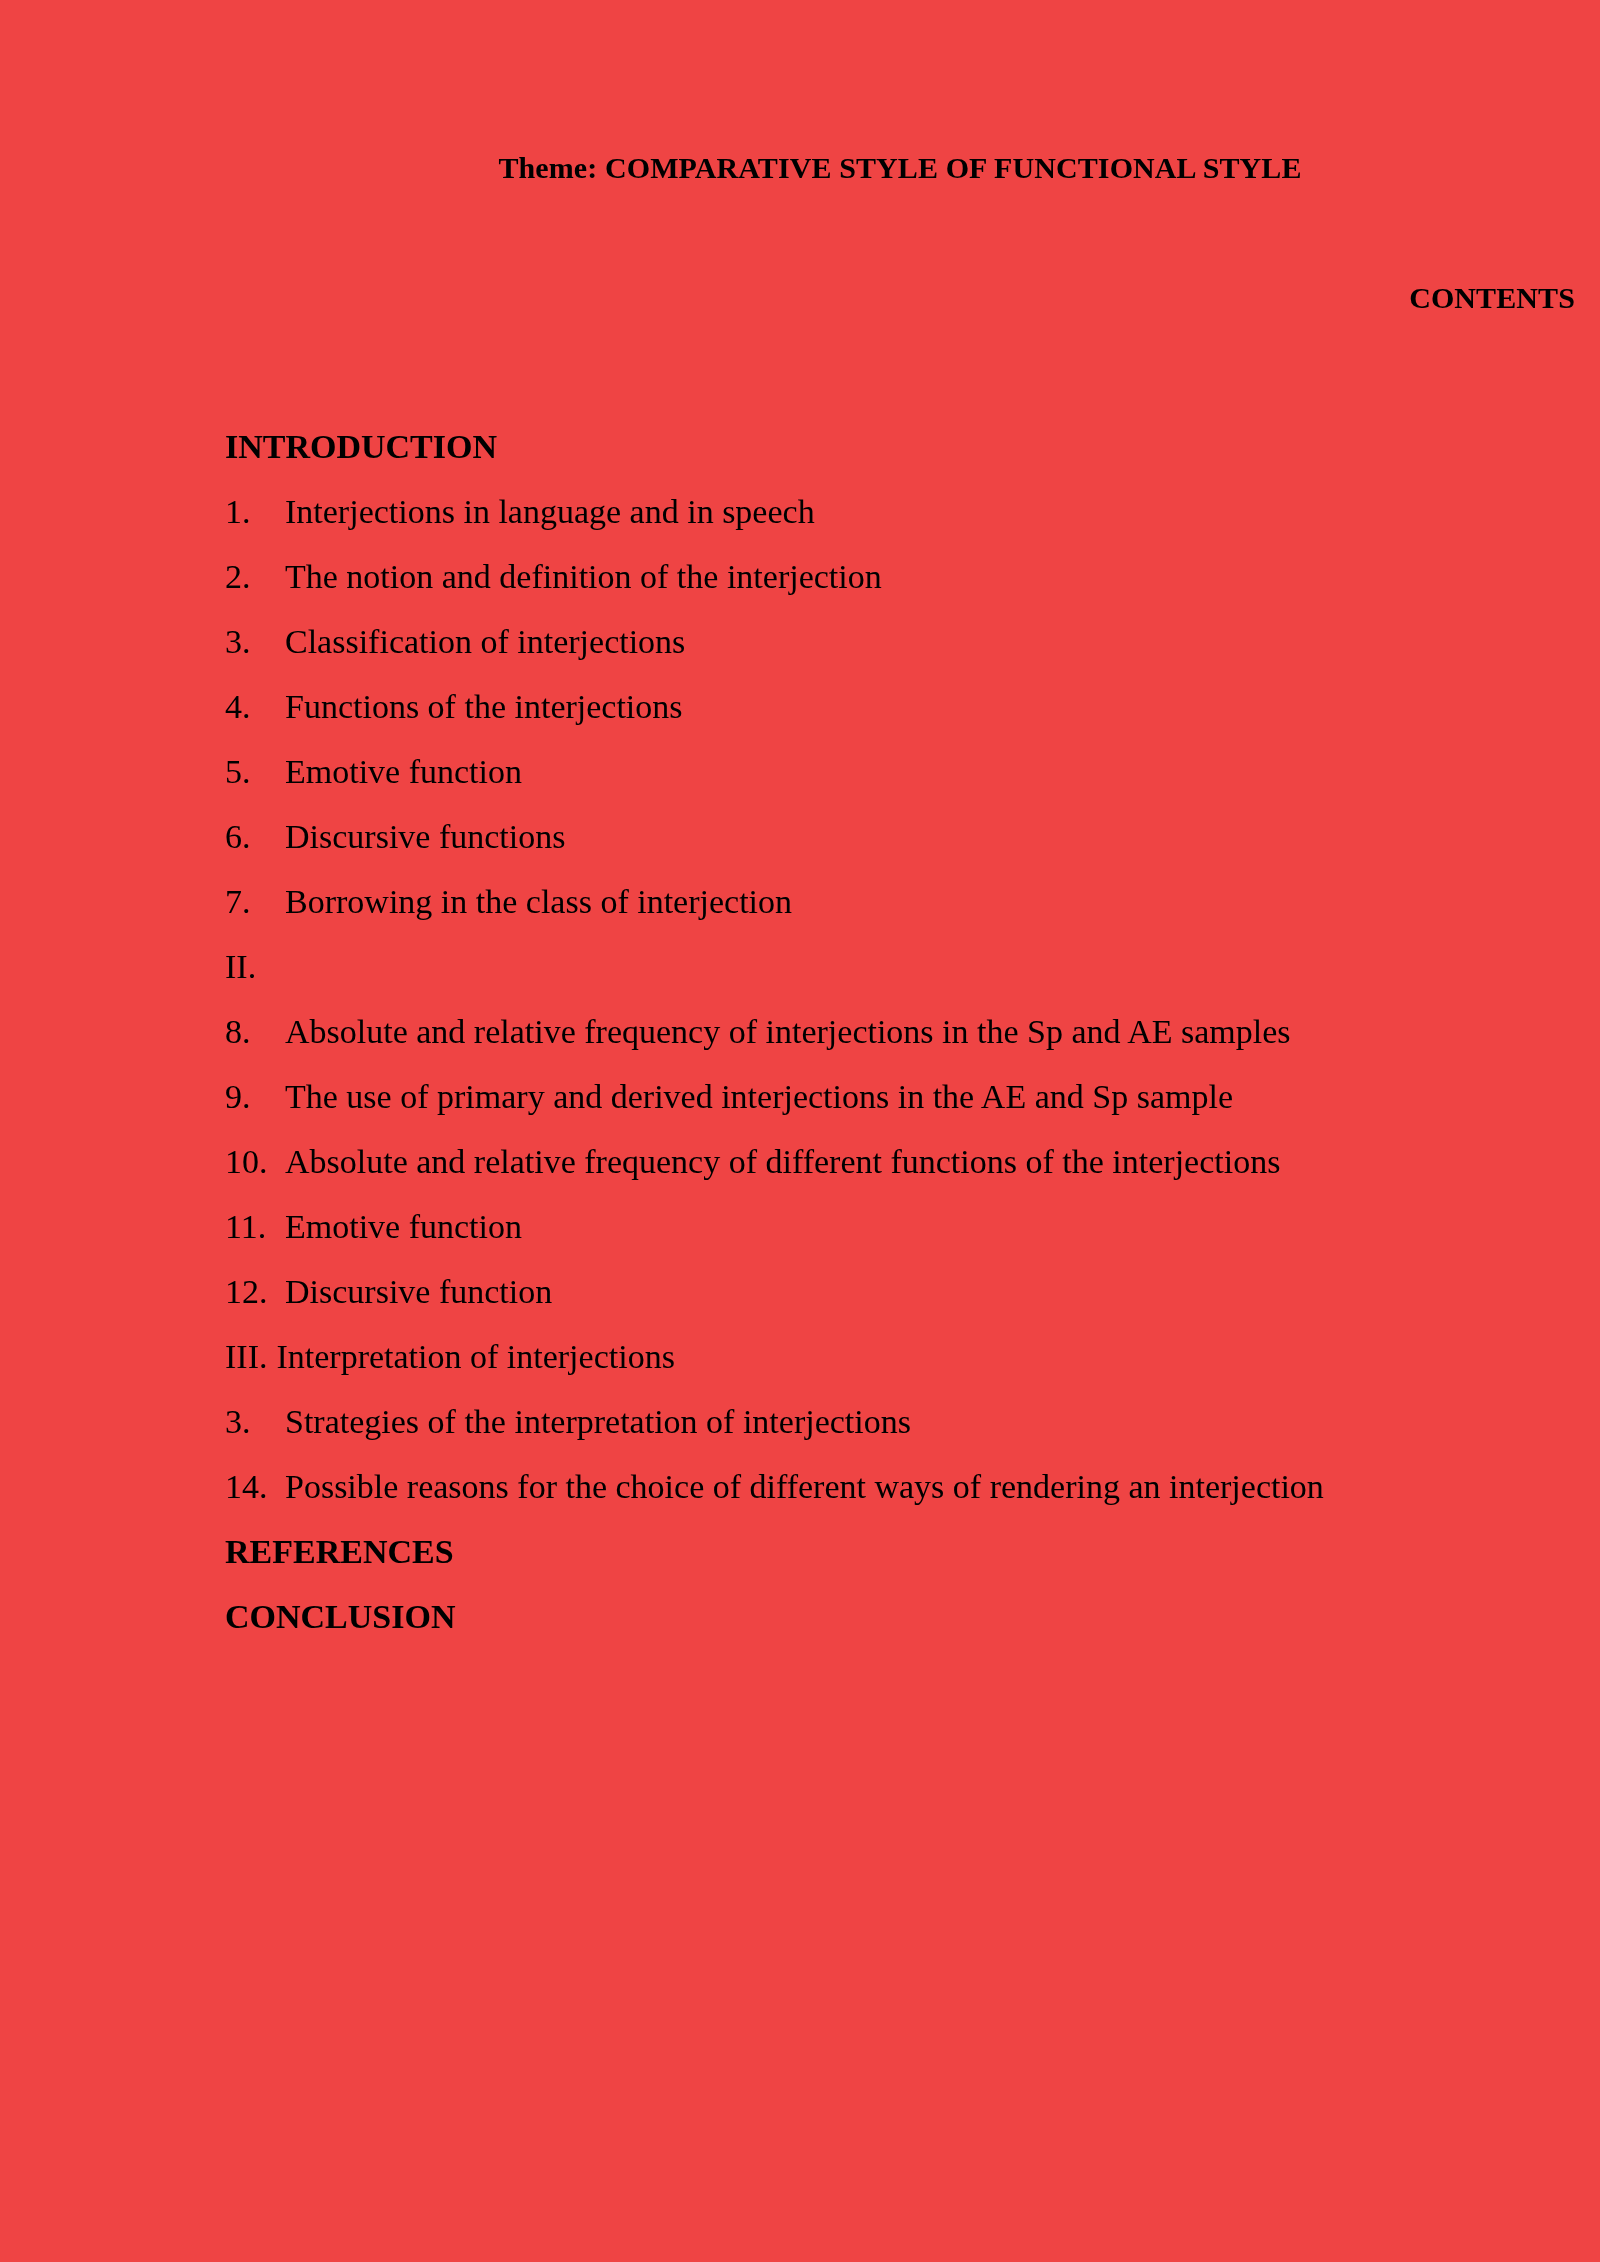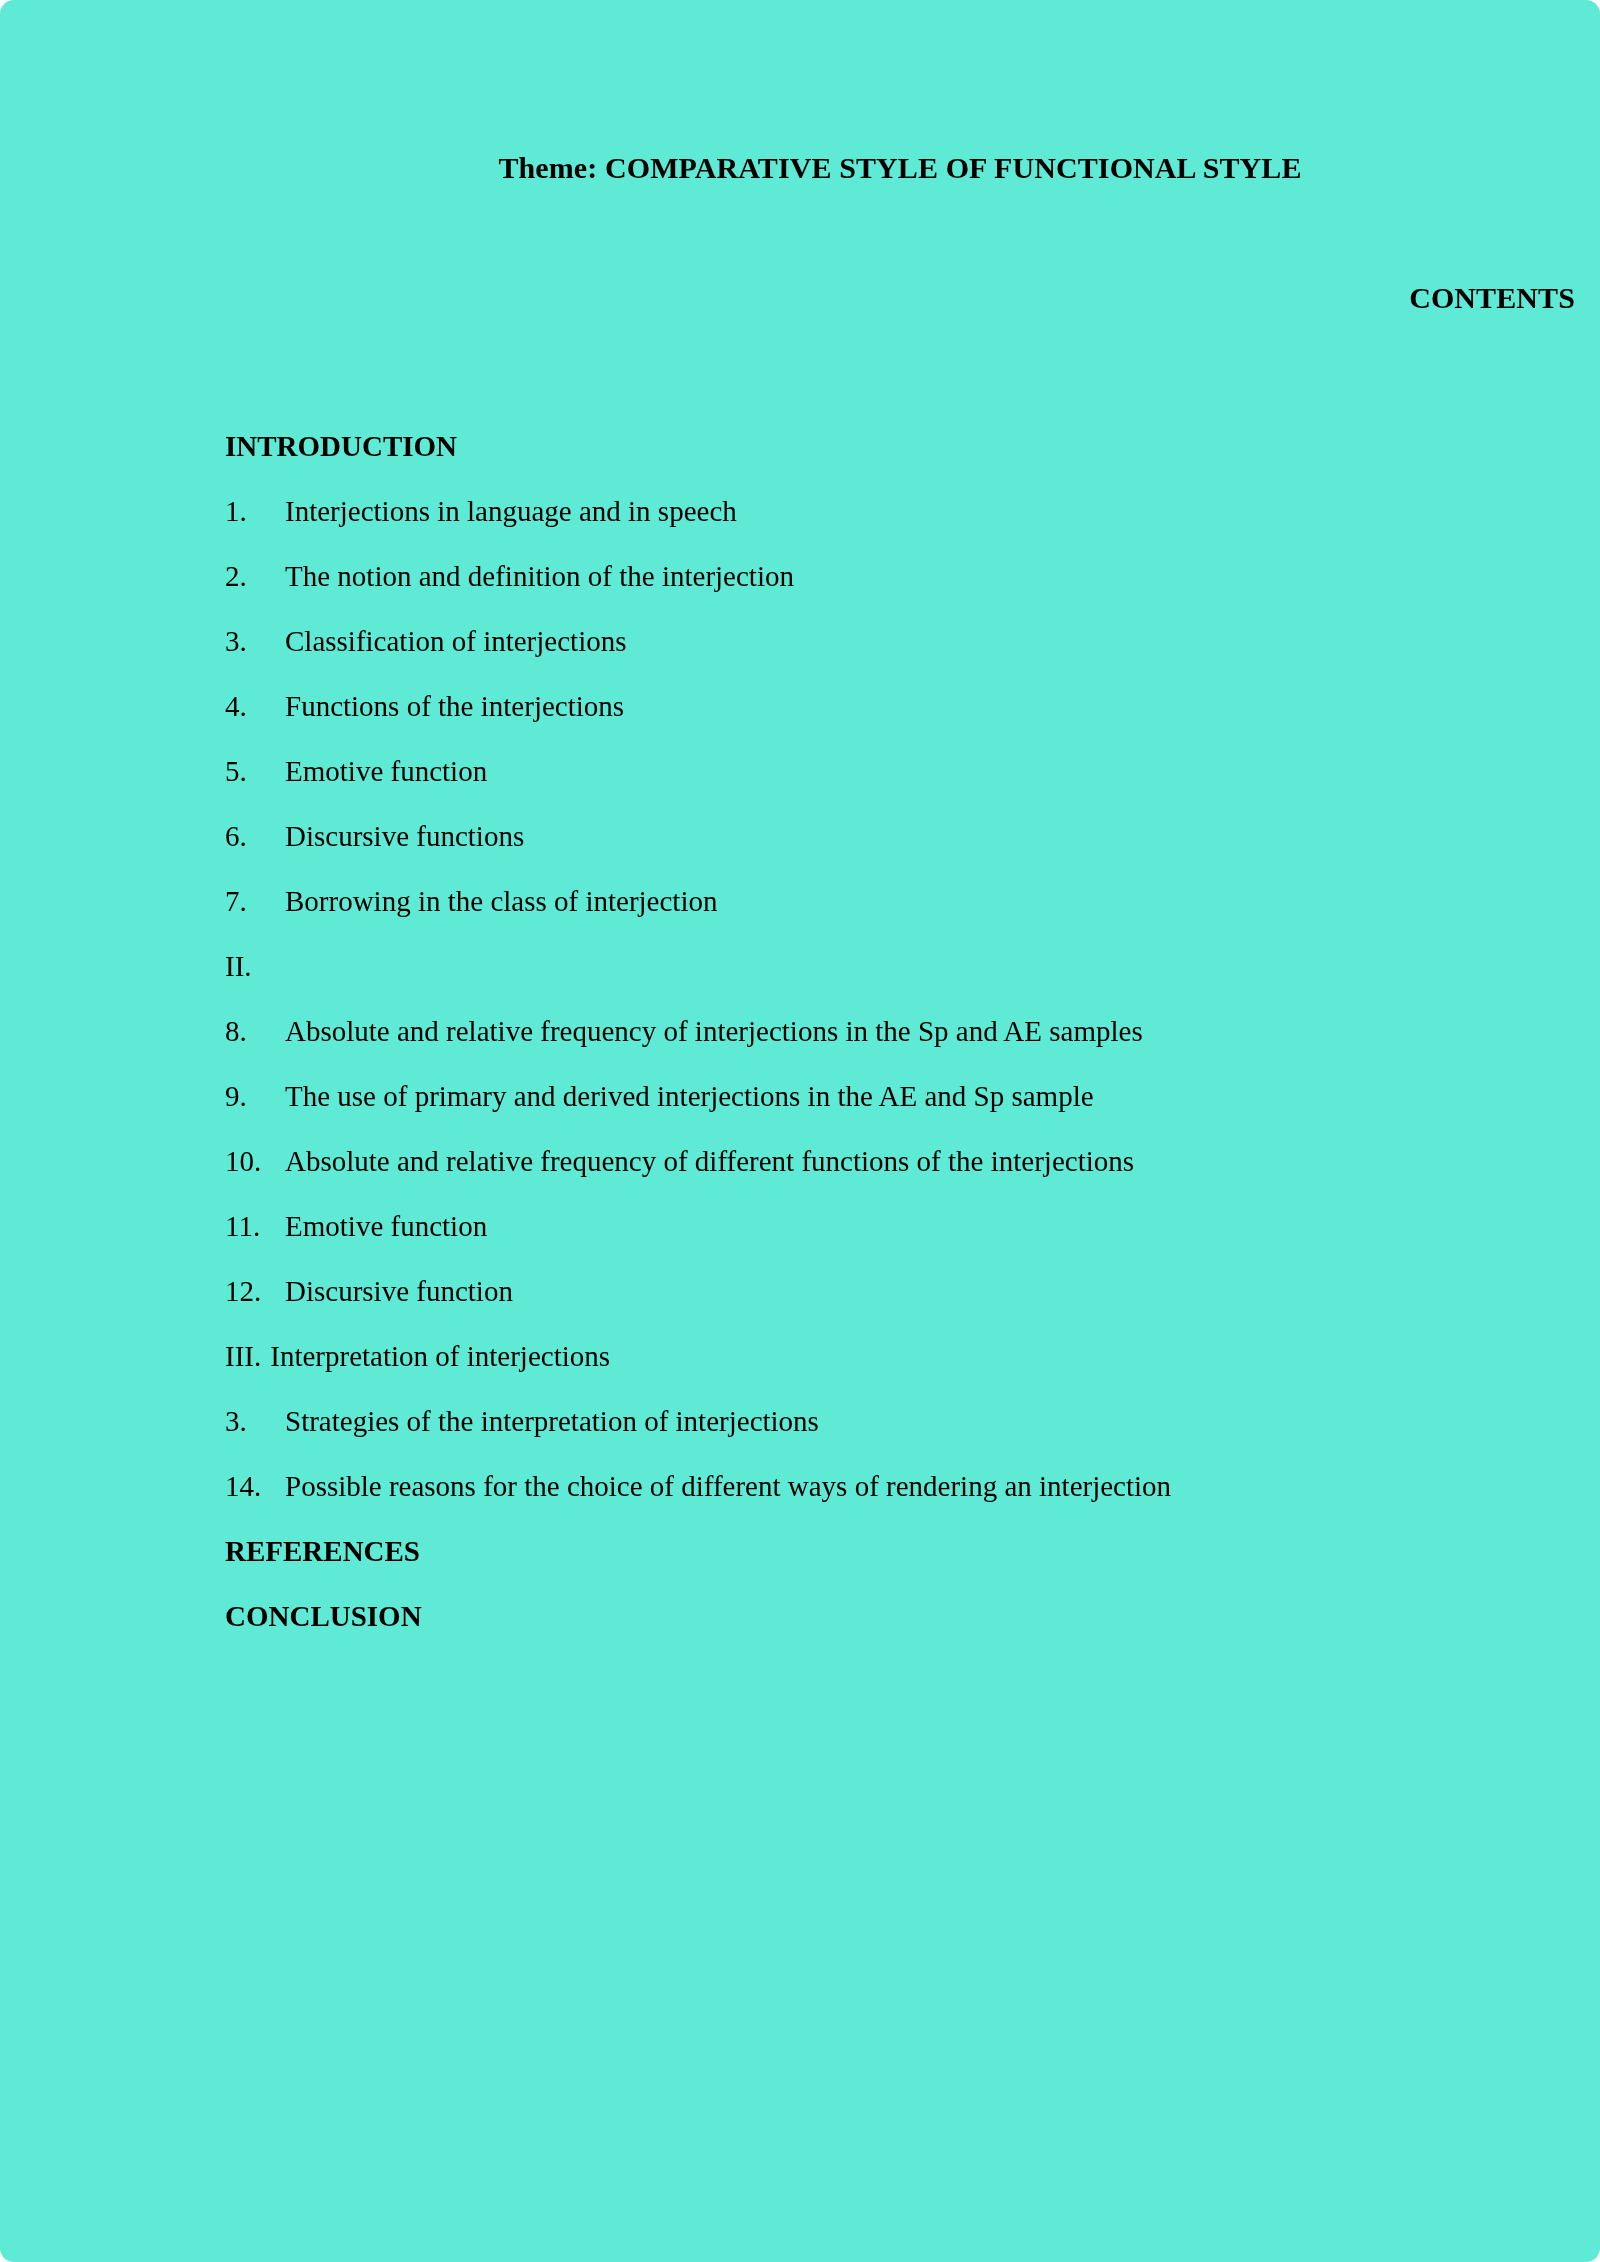--- a/index.html
+++ b/index.html
@@ -11,24 +11,23 @@
   body {
     font-family: "Liberation Serif", "DejaVu Serif", serif;
     color: #000000;
     -webkit-font-smoothing: antialiased;
   }
 
   .page {
     position: relative;
     width: 1600px;
     height: 2262px;
-    background: #5eead4;
+    background: #ef4444;
     overflow: hidden;
     box-sizing: border-box;
-    border-radius: 14px;
   }
 
   
   .heading-block {
     position: absolute;
     left: 225px;
     width: 1350px;
     text-align: center;
   }
 
@@ -53,21 +52,21 @@
   .toc {
     position: absolute;
     left: 225px;
     top: 414px;
     width: 1340px;
   }
 
   .toc-row {
     display: flex;
     align-items: baseline;
-    font-size: 29px;
+    font-size: 34px;
     line-height: 65px;
     white-space: nowrap;
   }
 
   
   .toc-row .marker {
     flex: 0 0 60px;
     width: 60px;
     text-align: left;
   }

